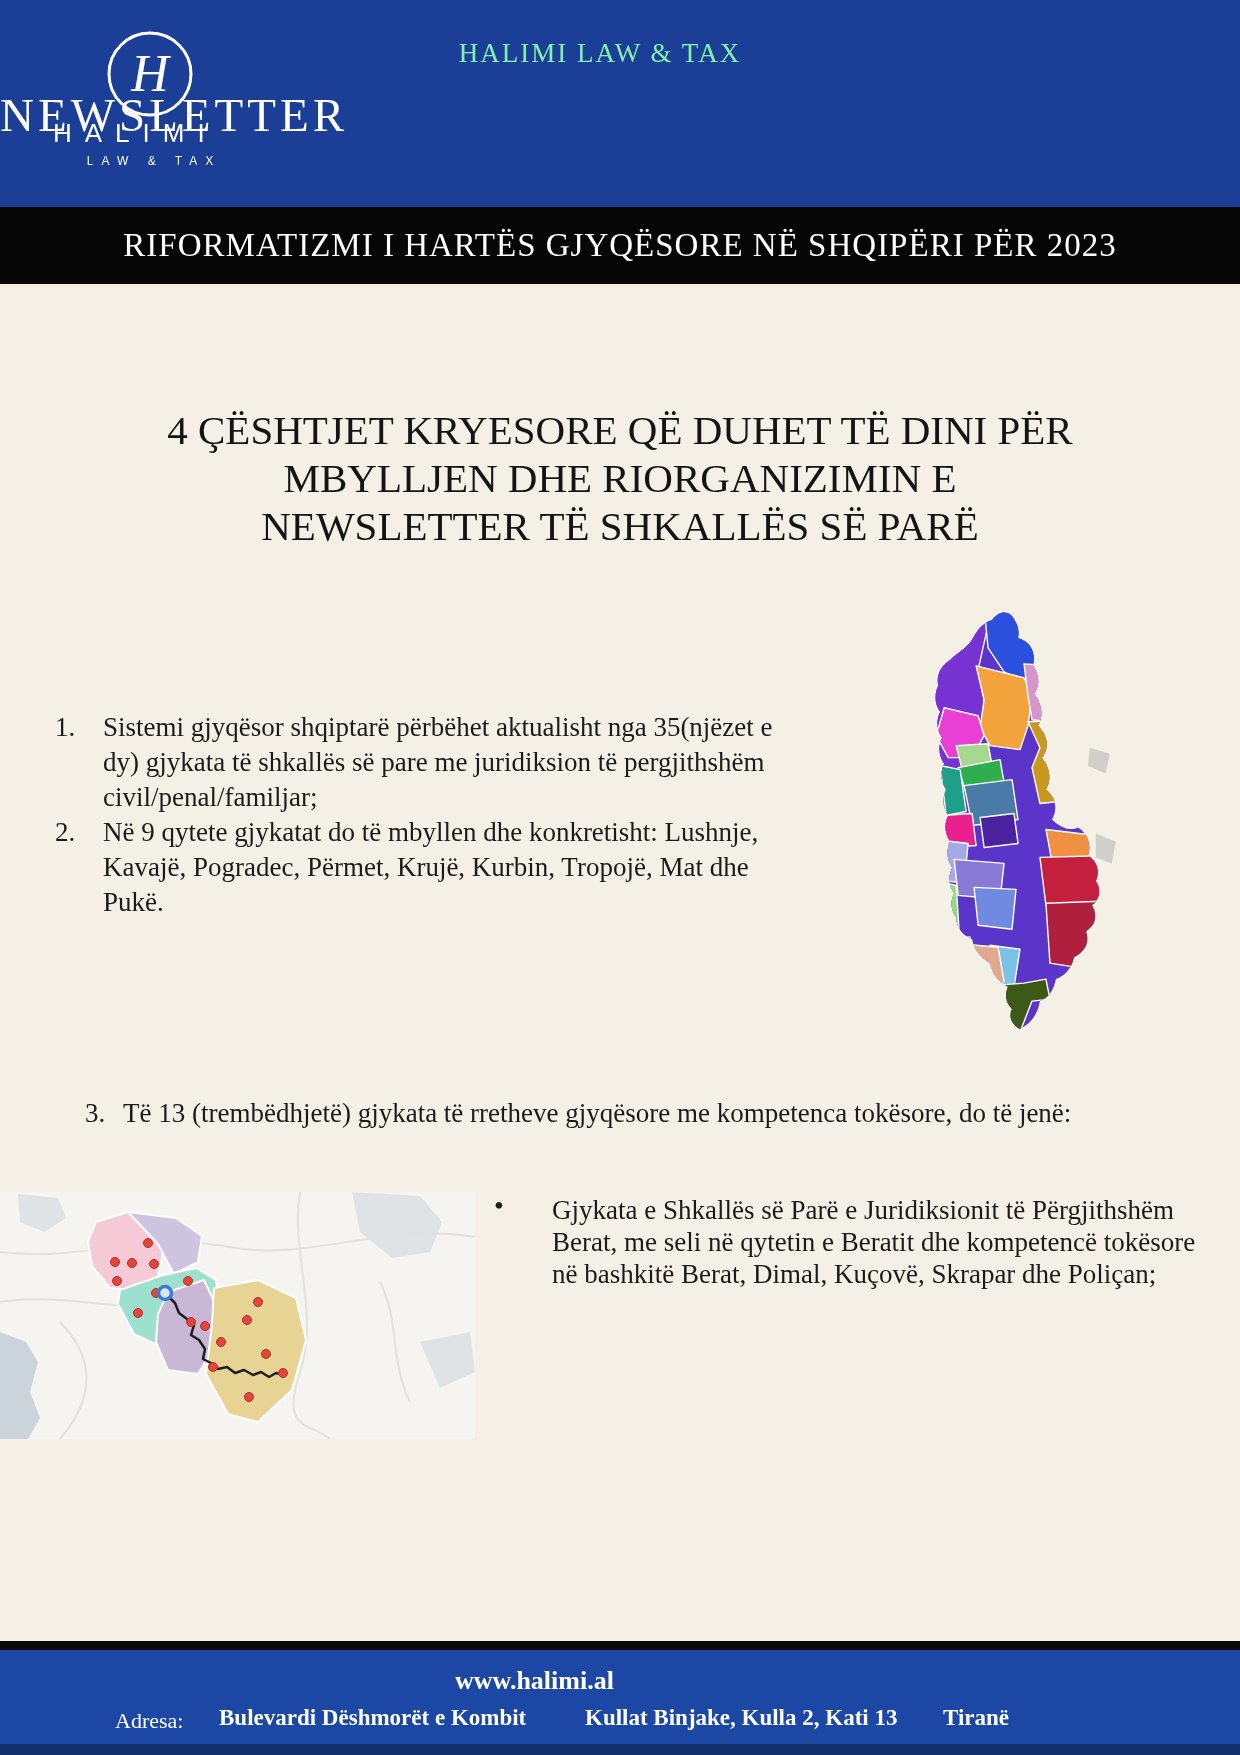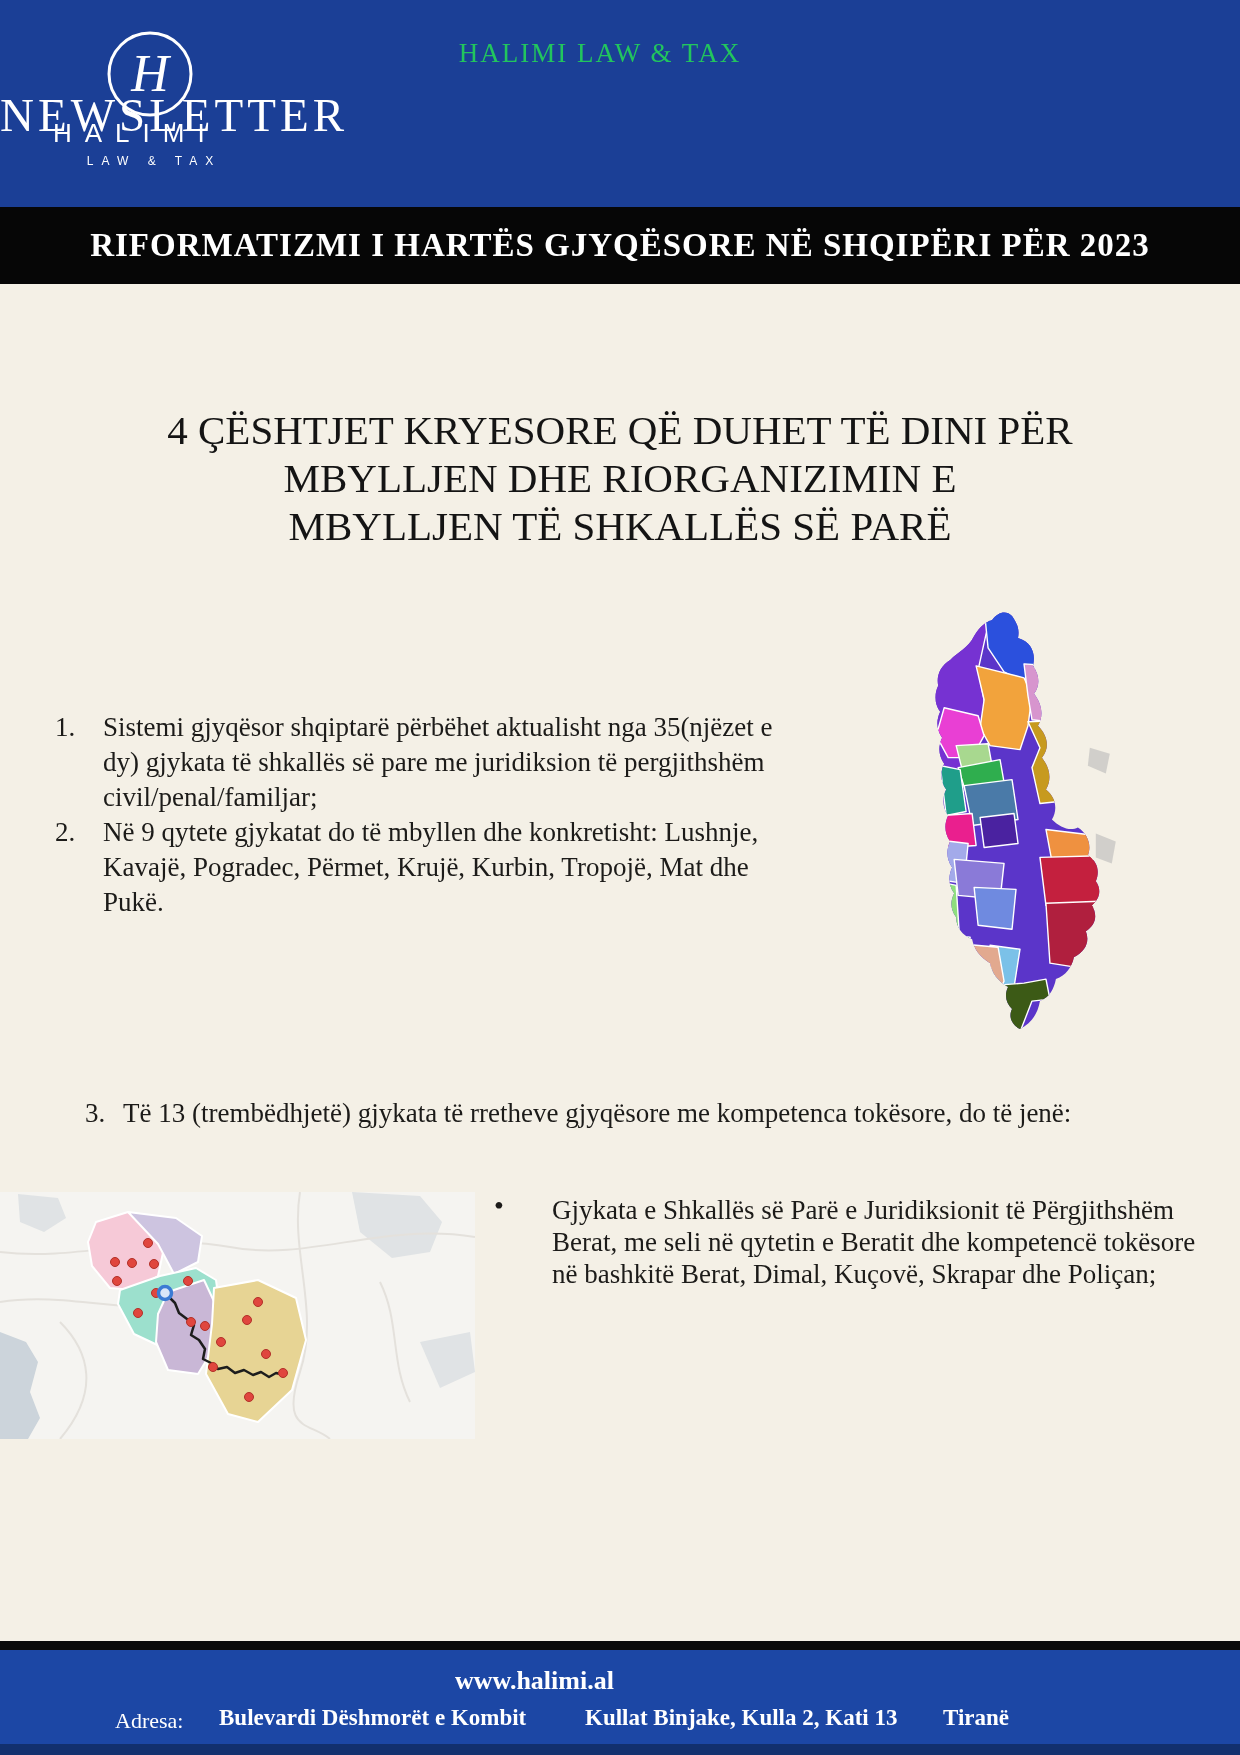--- a/index.html
+++ b/index.html
@@ -8,29 +8,29 @@
 
   
   .header{position:absolute;top:0;left:0;width:1240px;height:207px;background:#1b3f96;}
   .logo{position:absolute;left:40px;top:22px;width:220px;height:160px;color:#fff;}
   .logo svg{position:absolute;left:64px;top:6px;}
   .logo-brand{position:absolute;left:0;top:96px;width:220px;text-align:left;
       font-family:"Liberation Sans",sans-serif;font-size:26px;font-weight:300;
       letter-spacing:13px;text-indent:13px;}
   .logo-tagline{position:absolute;left:0;top:132px;width:220px;text-align:center;
       font-family:"Liberation Sans",sans-serif;font-size:12px;letter-spacing:8px;text-indent:8px;}
-  .header-title{position:absolute;top:38px;left:0;width:1200px;text-align:center;color:#22c55e;
+  .header-title{position:absolute;top:38px;left:0;width:1200px;text-align:center;color:#86efac;
       font-size:27px;letter-spacing:2px;}
   .header-subtitle{position:absolute;top:88px;left:0;width:1200px;color:#fff;
       font-size:47px;letter-spacing:4px;}
 
   
   .banner{position:absolute;top:207px;left:0;width:1240px;height:77px;background:#060606;
       display:flex;align-items:center;justify-content:center;}
-  .banner span{color:#fff;font-size:33px;font-weight:bold;letter-spacing:1px;white-space:nowrap;}
+  .banner span{color:#fff;font-size:33px;font-weight:normal;letter-spacing:1px;white-space:nowrap;}
 
   
   .heading{position:absolute;top:406px;left:60px;width:1120px;text-align:center;
       font-size:41px;line-height:48px;color:#141414;}
   .numbered{position:absolute;top:710px;left:55px;width:718px;font-size:27px;line-height:35px;}
   .li{display:flex;}
   .li .num{width:48px;flex:none;}
   .li .txt{flex:1;}
   .item3{position:absolute;top:1098px;left:85px;width:1110px;font-size:27px;display:flex;}
   .item3 .num{width:38px;flex:none;}
@@ -67,21 +67,21 @@
     <div class="header-subtitle">NEWSLETTER</div>
   </div>
 
   <div class="banner">
     <span>RIFORMATIZMI I HARTËS GJYQËSORE NË SHQIPËRI PËR 2023</span>
   </div>
 
   <div class="heading">
     <div>4 ÇËSHTJET KRYESORE QË DUHET TË DINI PËR</div>
     <div>MBYLLJEN DHE RIORGANIZIMIN E</div>
-    <div>MBYLLJEN TË SHKALLËS SË PARË</div>
+    <div>NEWSLETTER TË SHKALLËS SË PARË</div>
   </div>
 
   <div class="numbered">
     <div class="li">
       <div class="num">1.</div>
       <div class="txt">Sistemi gjyqësor shqiptarë përbëhet aktualisht nga 35(njëzet e dy) gjykata të shkallës së pare me juridiksion të pergjithshëm civil/penal/familjar;</div>
     </div>
     <div class="li">
       <div class="num">2.</div>
       <div class="txt">Në 9 qytete gjykatat do të mbyllen dhe konkretisht: Lushnje, Kavajë, Pogradec, Përmet, Krujë, Kurbin, Tropojë, Mat dhe Pukë.</div>

